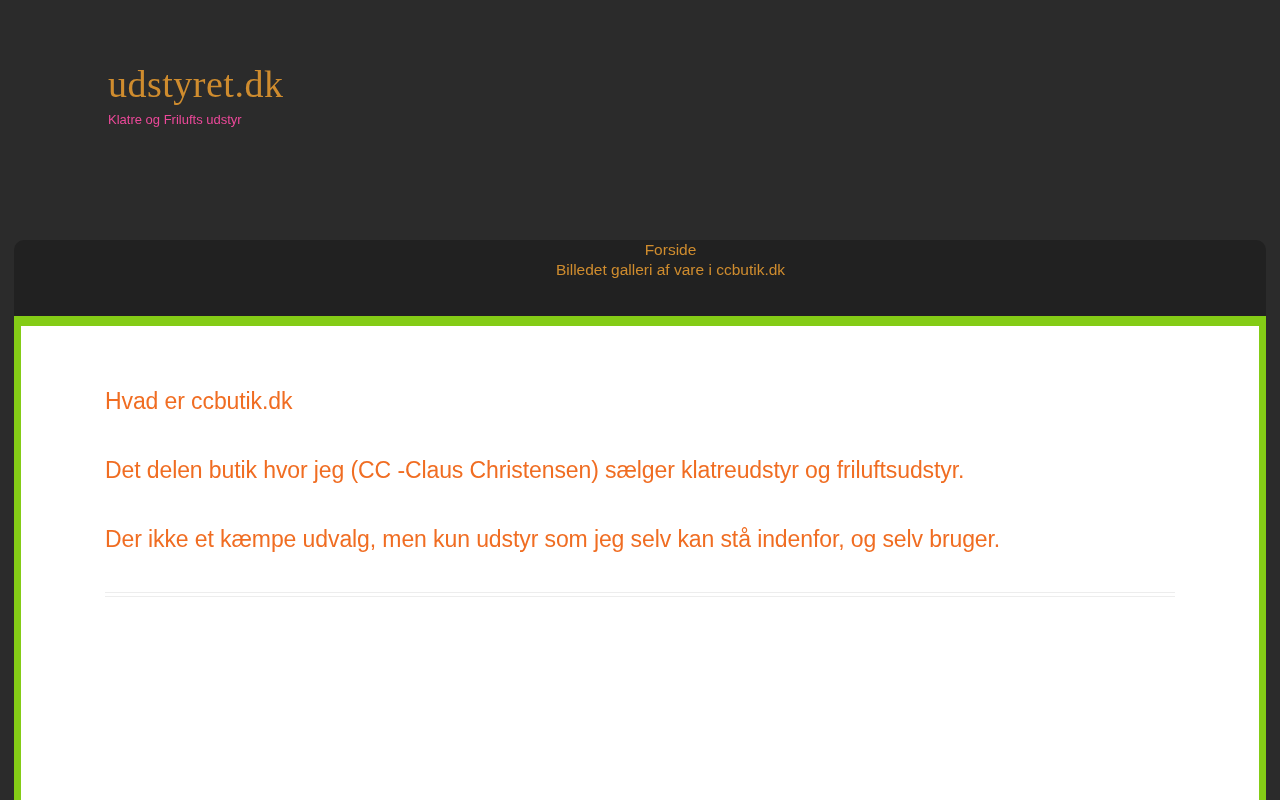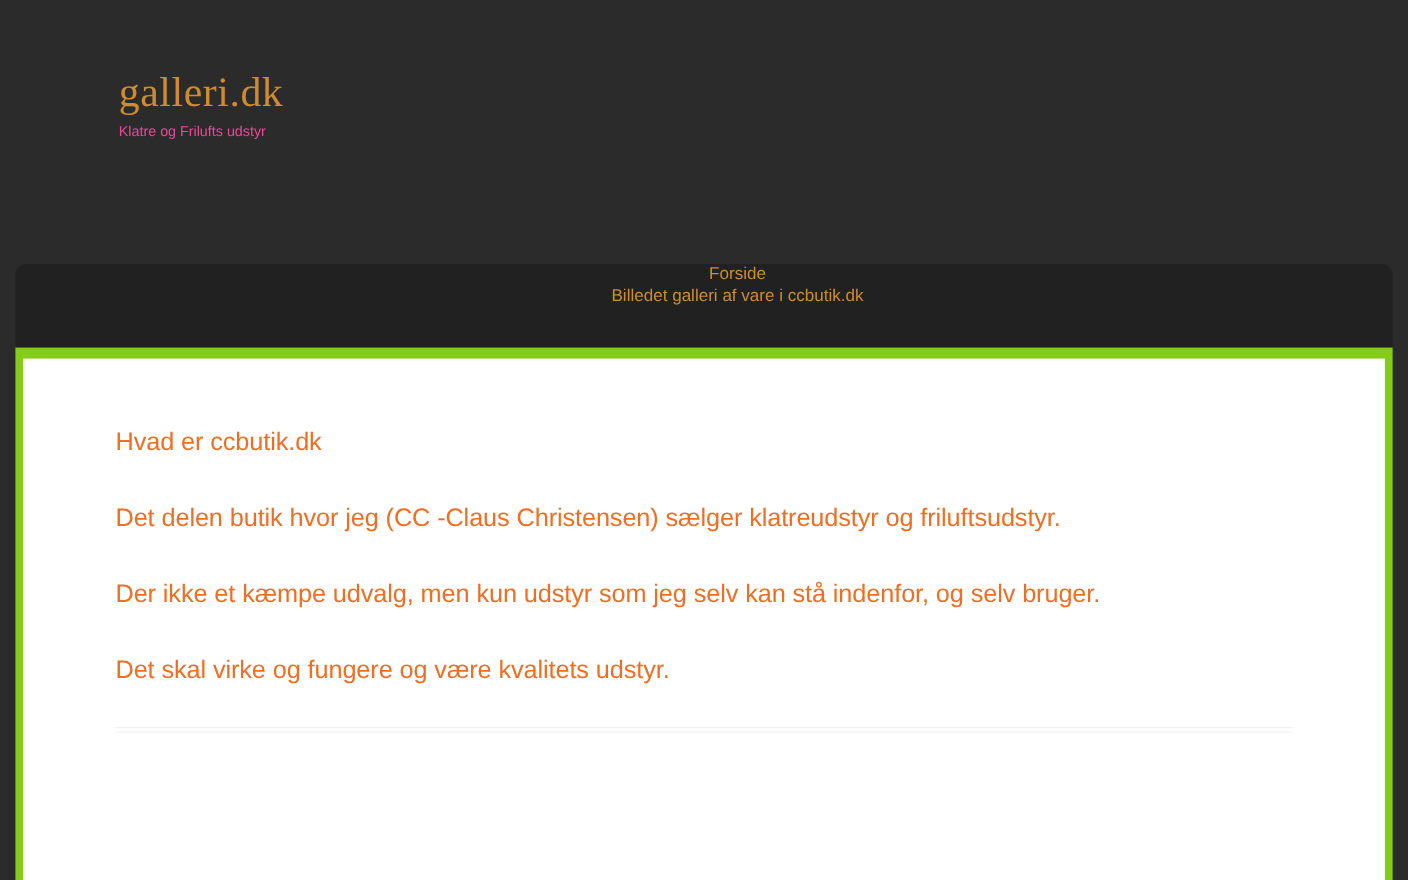--- a/index.html
+++ b/index.html
@@ -89,30 +89,29 @@
     margin-top: 33px;
     height: 3px;
     border-top: 1px solid #ededed;
     border-bottom: 1px solid #ededed;
   }
 </style>
 </head>
 <body>
 
 <header class="site-header">
-  <a href="#" class="site-title">galleri.dk</a>
+  <a href="#" class="site-title">udstyret.dk</a>
   <div class="site-tagline">Klatre og Frilufts udstyr</div>
 </header>
 
 <nav class="main-nav">
   <a href="#">Forside</a>
   <a href="#">Billedet galleri af vare i ccbutik.dk</a>
 </nav>
 
 <div class="page-wrap">
   <article class="content-card">
     <p>Hvad er ccbutik.dk</p>
     <p>Det delen butik hvor jeg (CC -Claus Christensen) sælger klatreudstyr og friluftsudstyr.</p>
     <p>Der ikke et kæmpe udvalg, men kun udstyr som jeg selv kan stå indenfor, og selv bruger.</p>
-    <p>Det skal virke og fungere og være kvalitets udstyr.</p>
     <div class="bottom-divider"></div>
   </article>
 </div>
 
 </body></html>

